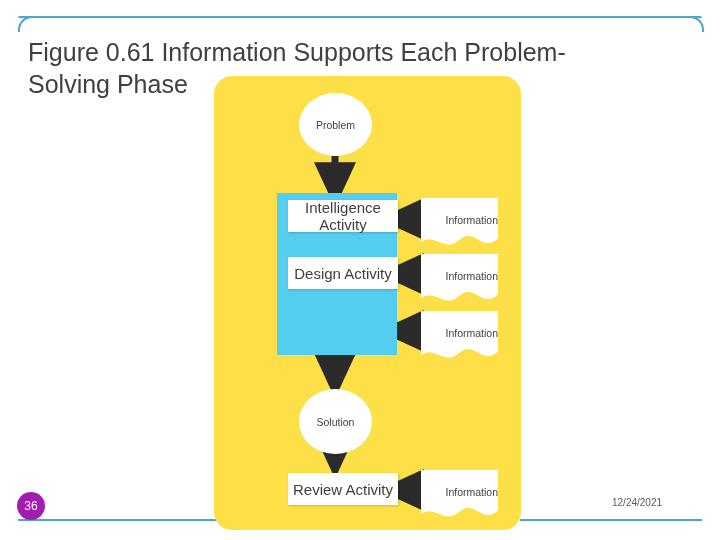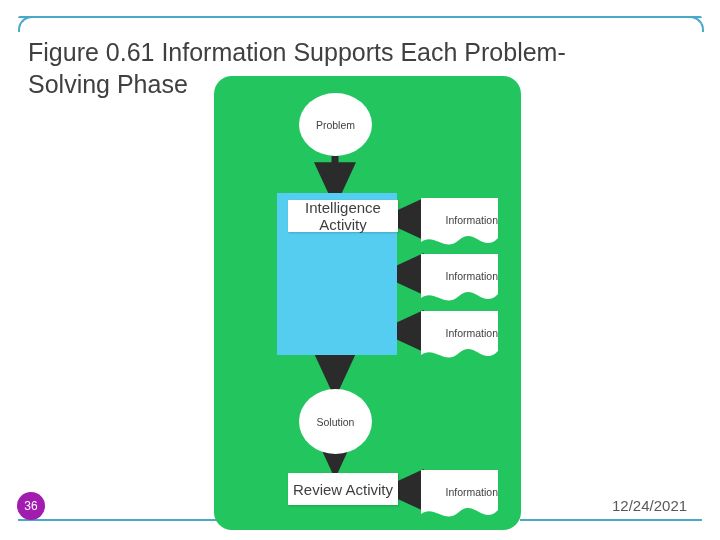--- a/index.html
+++ b/index.html
@@ -101,32 +101,32 @@
     display: flex;
     align-items: center;
     justify-content: center;
   }
 
   
   .date {
     position: absolute;
     left: 612px;
     top: 497px;
-    font-size: 15px;
+    font-size: 10px;
     color: #595959;
   }
 
   
   .diagram {
     position: absolute;
     left: 214px;
     top: 76px;
     width: 307px;
     height: 454px;
-    background: #22c55e;
+    background: #fde047;
     border-radius: 18px;
   }
 
   .dg { position: absolute; }
 
   
   .ellipse {
     background: #ffffff;
     border-radius: 50%;
     display: flex;
@@ -221,20 +221,23 @@
     <div class="dg ellipse" style="left:85px; top:17px; width:73px; height:63px;">
       <span>Problem</span>
     </div>
 
     <div class="dg cyan-band" style="left:63px; top:117px; width:120px; height:162px;"></div>
 
     <div class="dg act-box" style="left:74px; top:124px; width:110px; height:32px;">
       <span>Intelligence Activity</span>
     </div>
 
+    <div class="dg act-box" style="left:74px; top:181px; width:110px; height:32px;">
+      <span>Design Activity</span>
+    </div>
 
 
     <div class="dg ellipse" style="left:85px; top:313px; width:73px; height:65px;">
       <span>Solution</span>
     </div>
 
     <div class="dg act-box" style="left:74px; top:397px; width:110px; height:32px;">
       <span>Review Activity</span>
     </div>
 

